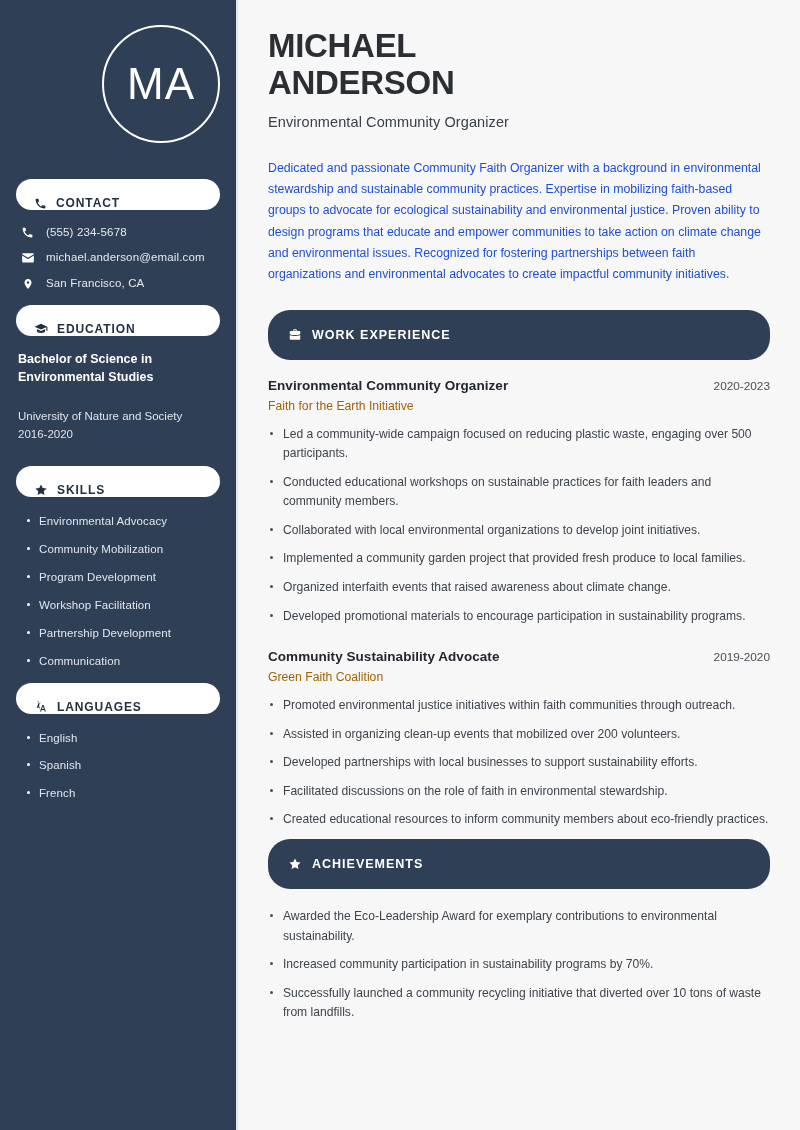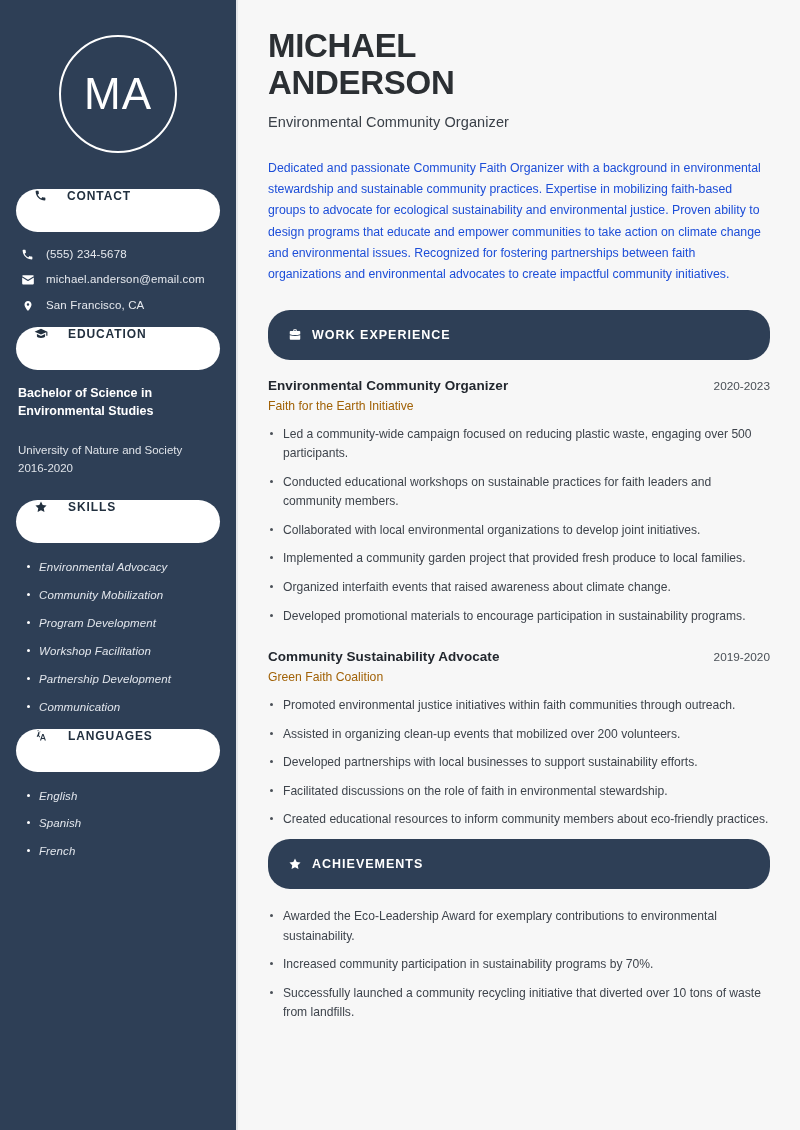--- a/index.html
+++ b/index.html
@@ -30,22 +30,22 @@
     width: 238px;
     min-width: 238px;
     background: #2e3f56;
     border-right: 2px solid #e4e6e9;
     padding: 0 16px;
     position: relative;
   }
 
   .avatar-wrap {
     display: flex;
-    justify-content: center;
-    padding-top: 35px;
+    justify-content: flex-end;
+    padding-top: 25px;
     padding-bottom: 22px;
   }
   .avatar {
     width: 118px;
     height: 118px;
     border-radius: 50%;
     border: 2px solid #ffffff;
     display: flex;
     align-items: center;
     justify-content: center;
@@ -54,24 +54,24 @@
     color: #ffffff;
     font-size: 44px;
     font-weight: 400;
     letter-spacing: 1px;
     line-height: 1;
   }
 
   .pill {
     background: #ffffff;
     border-radius: 22px;
-    height: 43px;
-    display: flex;
-    align-items: flex-start;
-    gap: 20px;
+    height: 31px;
+    display: flex;
+    align-items: flex-end;
+    gap: 9px;
     padding: 0 18px;
     margin-top: 14px;
     margin-bottom: 12px;
   }
   .pill-label {
     color: #22303f;
     font-size: 12px;
     font-weight: bold;
     letter-spacing: 0.9px;
     text-transform: uppercase;
@@ -120,21 +120,20 @@
   }
   .edu-years {
     color: #dfe3e9;
     font-size: 11.5px;
     line-height: 1.55;
   }
 
   .side-list {
     list-style: none;
     padding: 5px 0 0 10px;
-    font-style: italic;
   }
   .side-list li {
     color: #e2e6ec;
     font-size: 11.5px;
     line-height: 1.3;
     margin-bottom: 13px;
     position: relative;
     padding-left: 13px;
     letter-spacing: 0.1px;
   }

